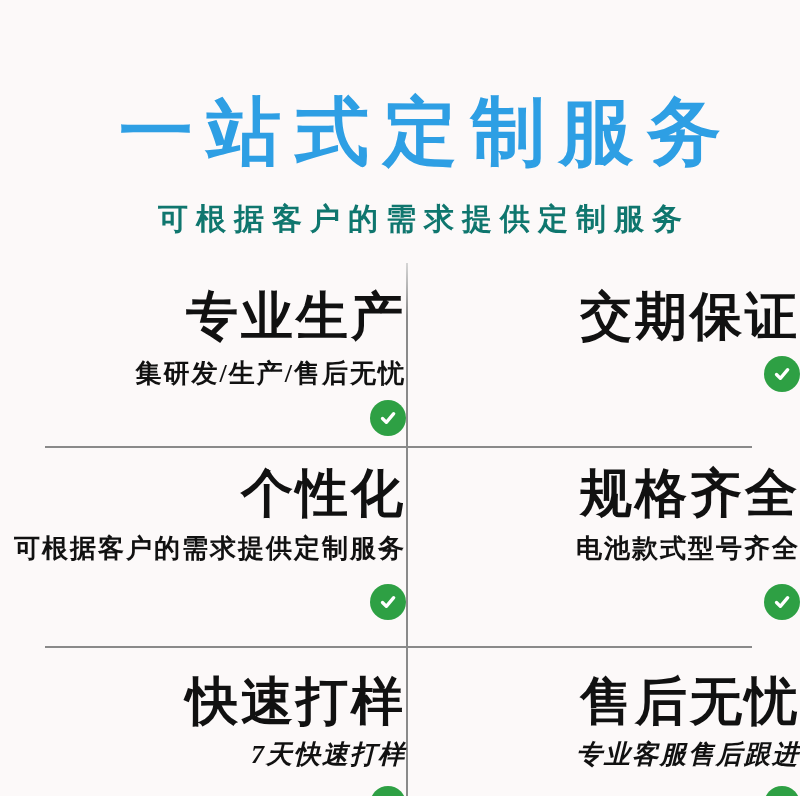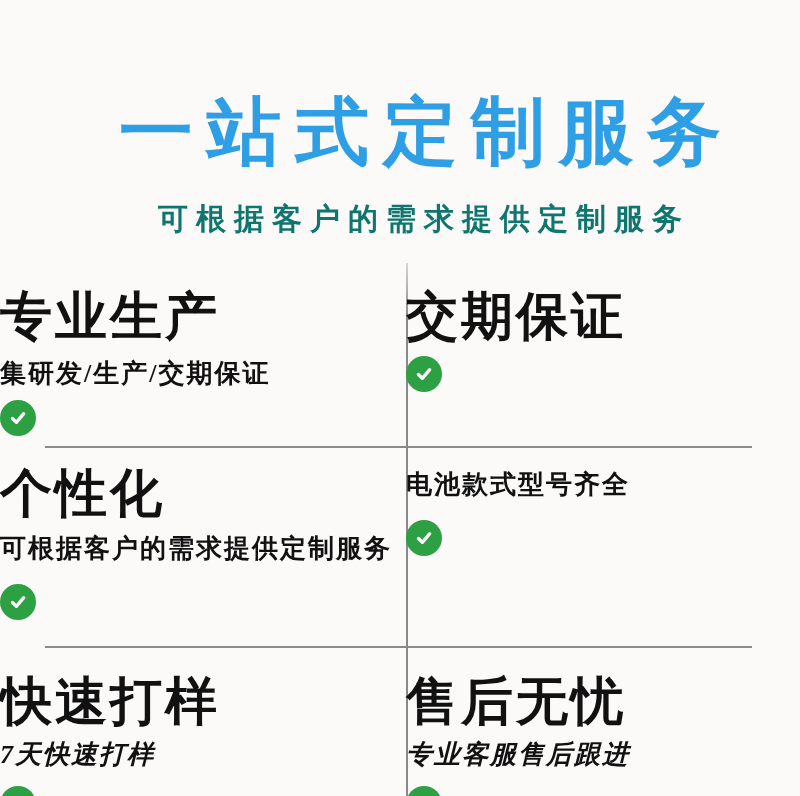--- a/index.html
+++ b/index.html
@@ -62,21 +62,21 @@
     top: 265px;
     left: 0;
     width: 800px;
     display: grid;
     grid-template-columns: 406px 394px;
     grid-template-rows: 181px 200px 200px;
   }
   .cell {
     display: flex;
     flex-direction: column;
-    align-items: flex-start;
+    align-items: flex-end;
     text-align: center;
   }
   .cell .heading {
     font-size: 52px;
     font-weight: 700;
     line-height: 60px;
     letter-spacing: 3px;
     white-space: nowrap;
   }
   .cell .desc {
@@ -123,21 +123,21 @@
   </div>
 
   <div class="v-divider"></div>
   <div class="h-divider row-1"></div>
   <div class="h-divider row-2"></div>
 
   <div class="grid">
 
     <div class="cell row1">
       <div class="heading">专业生产</div>
-      <div class="desc">集研发/生产/交期保证</div>
+      <div class="desc">集研发/生产/售后无忧</div>
       <span class="check">
         <svg viewBox="0 0 24 24">
             <path d="M6 12.5l4.2 4.2 8-9.4" stroke="#ffffff" stroke-width="3.6" fill="none" stroke-linecap="round" stroke-linejoin="round"></path>
           </svg>
       </span>
     </div>
 
     <div class="cell row1">
       <div class="heading">交期保证</div>
       <span class="check">
@@ -151,20 +151,21 @@
       <div class="heading">个性化</div>
       <div class="desc">可根据客户的需求提供定制服务</div>
       <span class="check">
         <svg viewBox="0 0 24 24">
             <path d="M6 12.5l4.2 4.2 8-9.4" stroke="#ffffff" stroke-width="3.6" fill="none" stroke-linecap="round" stroke-linejoin="round"></path>
           </svg>
       </span>
     </div>
 
     <div class="cell row2">
+      <div class="heading">规格齐全</div>
       <div class="desc">电池款式型号齐全</div>
       <span class="check">
         <svg viewBox="0 0 24 24">
             <path d="M6 12.5l4.2 4.2 8-9.4" stroke="#ffffff" stroke-width="3.6" fill="none" stroke-linecap="round" stroke-linejoin="round"></path>
           </svg>
       </span>
     </div>
 
     <div class="cell row3">
       <div class="heading">快速打样</div>

